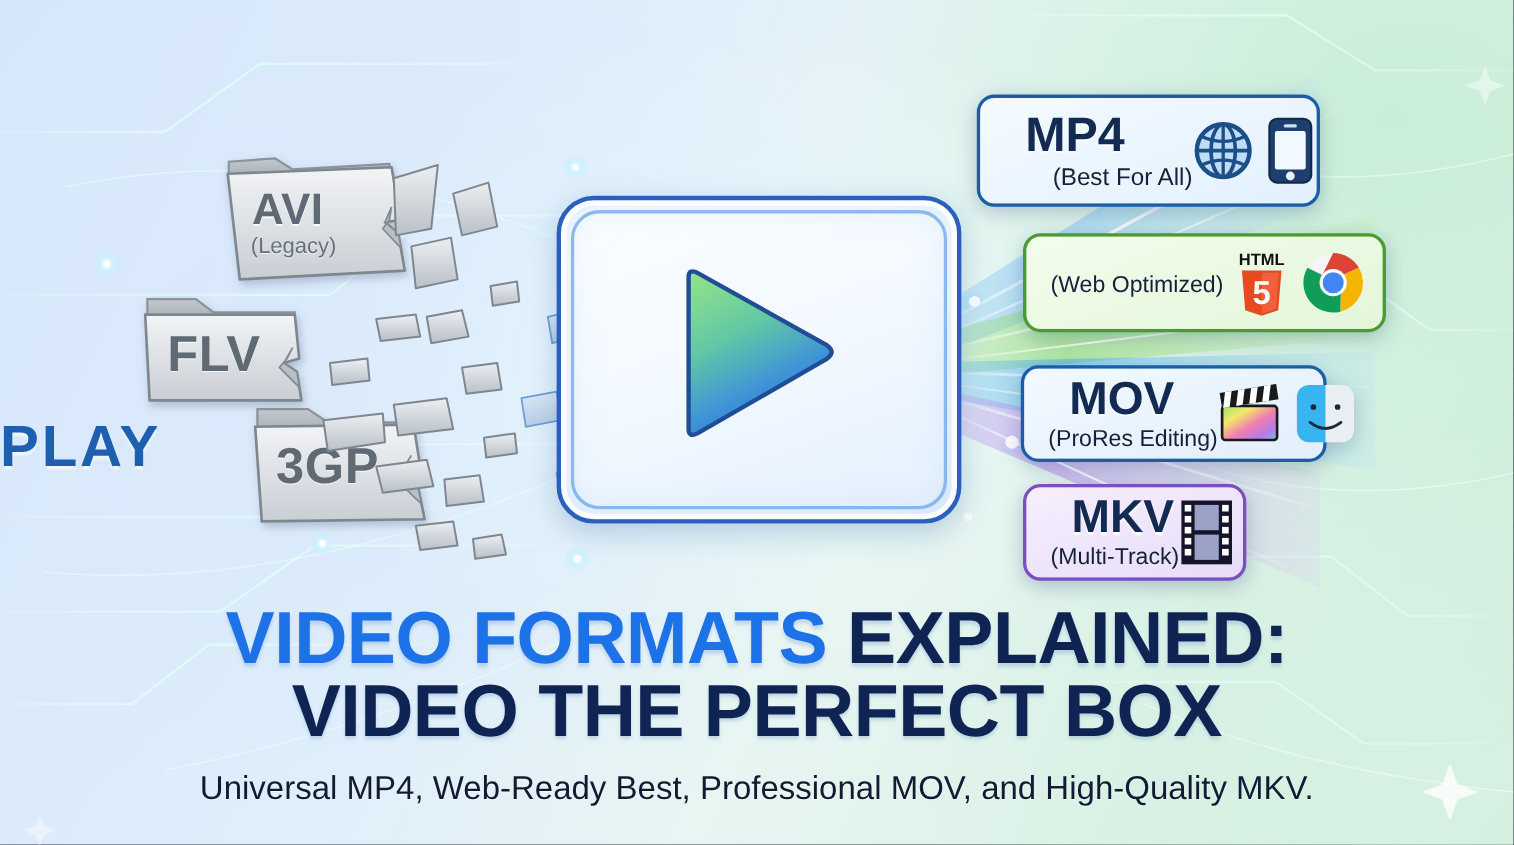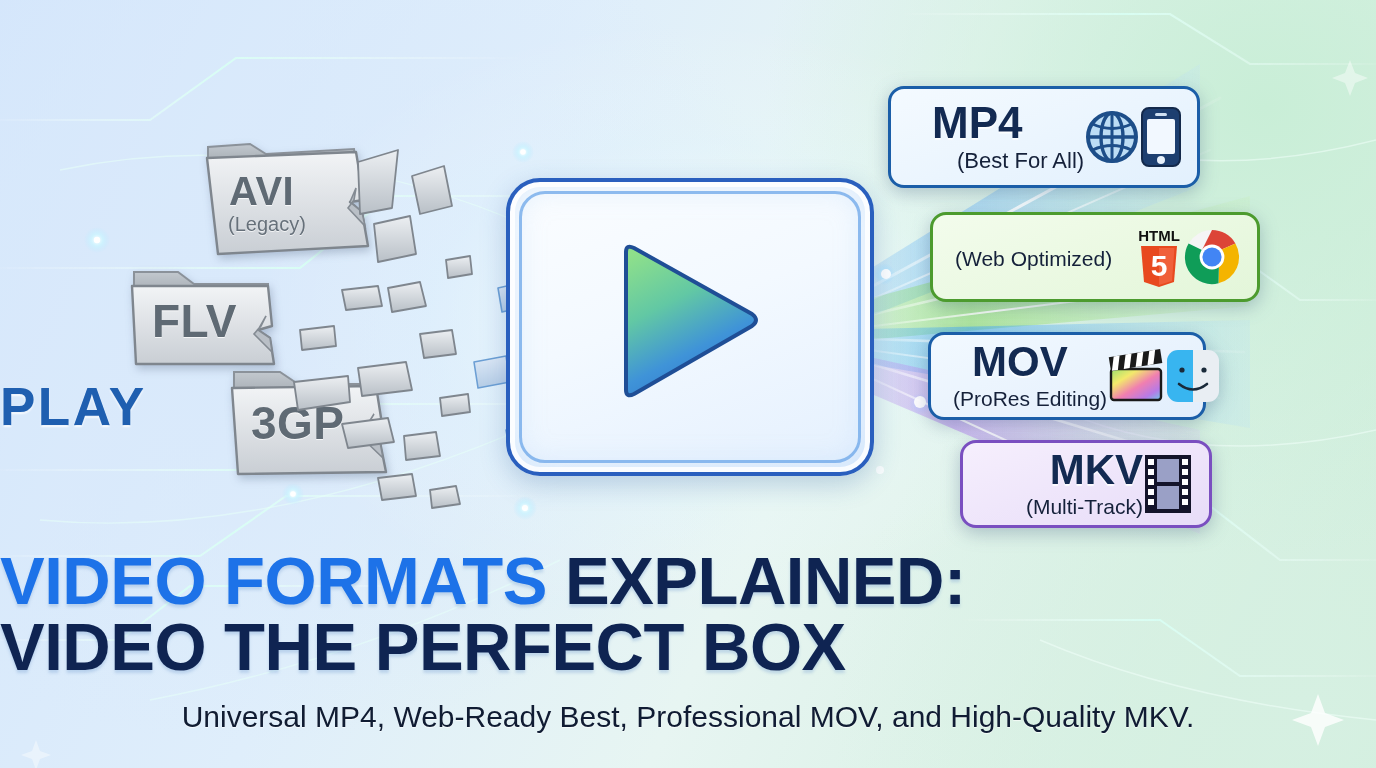--- a/index.html
+++ b/index.html
@@ -109,29 +109,31 @@
   }
   .fmt-sub {
     color: #15213a;
     line-height: 1.1;
     margin-top: 4px;
     white-space: nowrap;
   }
   .fmt-icons {
     display: flex;
     align-items: center;
+    gap: 12px;
     flex: 0 0 auto;
   }
 
   
   #headline {
     position: absolute;
     left: 0;
     right: 0;
     top: 548px;
+    text-align: center;
     line-height: .99;
   }
   .hl-line {
     font-size: 67px;
     font-weight: bold;
     letter-spacing: -.5px;
     white-space: nowrap;
   }
   .hl-blue {
     color: #1d72e8;
@@ -455,21 +457,21 @@
           <rect x="2" y="2" width="52" height="52" rx="11" fill="#e9eef3"></rect>
           <path d="M2 13 A11 11 0 0 1 13 2 L28 2 L28 54 L13 54 A11 11 0 0 1 2 43 Z" fill="#38b5f0"></path>
           <circle cx="17" cy="22" r="2.6" fill="#1a2a3a"></circle>
           <circle cx="39" cy="22" r="2.6" fill="#1a2a3a"></circle>
           <path d="M14 36 Q28 47 42 36" fill="none" stroke="#1a2a3a" stroke-width="2.6" stroke-linecap="round"></path>
         </svg>
       </div>
     </div>
 
     <div class="fmt-tab" style="left:930px; top:420px; width:122px; height:28px; background:#a66fe0; border:3px solid #7a4fc0; border-bottom:none;"></div>
-    <div class="fmt-card" style="left:960px; top:440px; width:252px; height:88px; background:linear-gradient(160deg,#f6effd 0%, #e7dcf8 100%); border:3px solid #7a4fc0;text-align:right;">
+    <div class="fmt-card" style="left:930px; top:440px; width:203px; height:88px; background:linear-gradient(160deg,#f6effd 0%, #e7dcf8 100%); border:3px solid #7a4fc0;">
       <div class="fmt-text">
         <div class="fmt-name" style="font-size:42px;">MKV</div>
         <div class="fmt-sub" style="font-size:21px;">(Multi-Track)</div>
       </div>
       <div class="fmt-icons">
         <svg width="50" height="62" viewBox="0 0 50 62">
           <rect x="2" y="2" width="46" height="58" fill="#14142a"></rect>
           <g fill="#ffffff">
             <rect x="5" y="6" width="6" height="6"></rect>
               <rect x="5" y="16" width="6" height="6"></rect>

